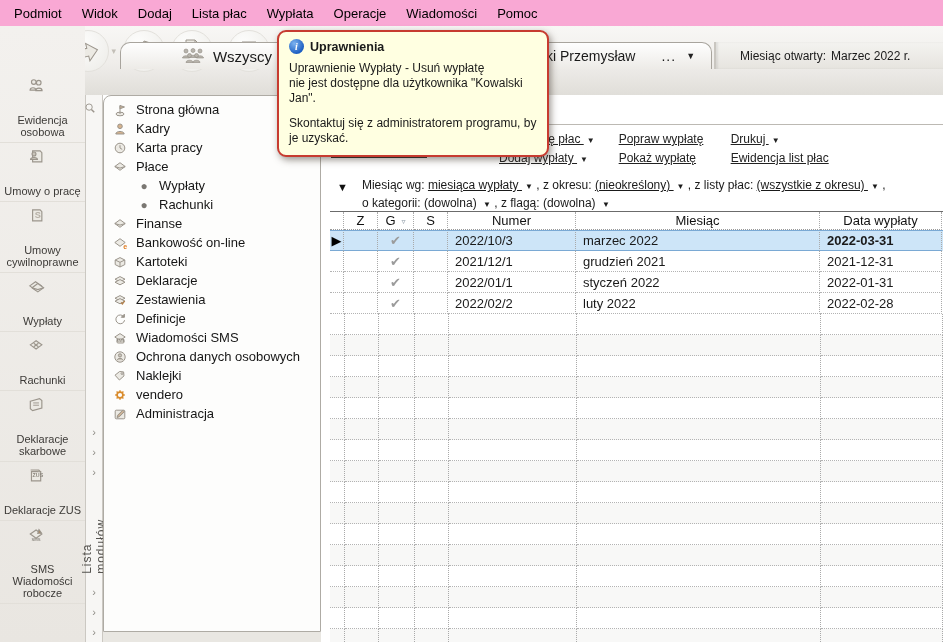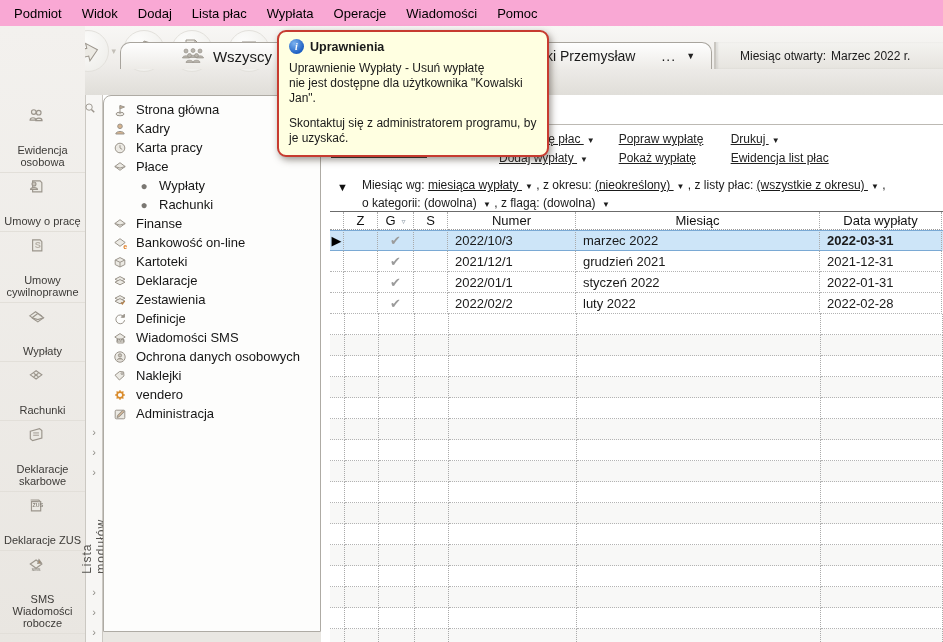--- a/index.html
+++ b/index.html
@@ -30,21 +30,21 @@
   .tab-all { left:120px; width:212px; justify-content:center; gap:7px; }
   .tab-user { left:455px; width:257px; font-size:14px; padding-left:90px; }
   .tab-user .more { margin-left:26px; letter-spacing:1px; }
   .tab-user .caret { margin-left:10px; font-size:9px; color:#222; }
   .monthbar { position:absolute; left:714px; top:42px; width:229px; height:27px;
     background:linear-gradient(180deg,#f4f3f0,#e6e4df); border-left:2px solid #c9c6c0;
     box-shadow:inset 2px 0 2px rgba(0,0,0,.08); display:flex; align-items:center; font-size:12px; padding-left:24px; }
   .monthbar b { font-weight:normal; margin-left:5px; }
   
   .sidebar { position:absolute; top:26px; left:0; width:85px; bottom:0;
-    background:linear-gradient(180deg,#f3f1ee,#e9e6e1); padding-top:76px; z-index:1; }
+    background:linear-gradient(180deg,#f3f1ee,#e9e6e1); padding-top:46px; z-index:1; }
   .side-item { display:flex; flex-direction:column; align-items:center; padding:5px 2px 4px;
     border-bottom:1px solid #e2dfd9; cursor:pointer; }
   .side-item .lbl { font-size:11px; color:#3c3a37; text-align:center; line-height:12px; margin-top:3px; }
   
   .strip { position:absolute; top:95px; left:85px; width:18px; bottom:0; background:#f7f6f4;
     border-left:1px solid #cbc8c2; border-right:1px solid #cbc8c2; z-index:2;
     display:flex; flex-direction:column; align-items:center; }
   .strip .chev { color:#8f8c86; font-size:11px; line-height:20px; cursor:pointer; }
   .strip .vlabel { writing-mode:vertical-rl; transform:rotate(180deg); font-size:12px; color:#55534f;
     letter-spacing:1px; margin:8px 0; }

